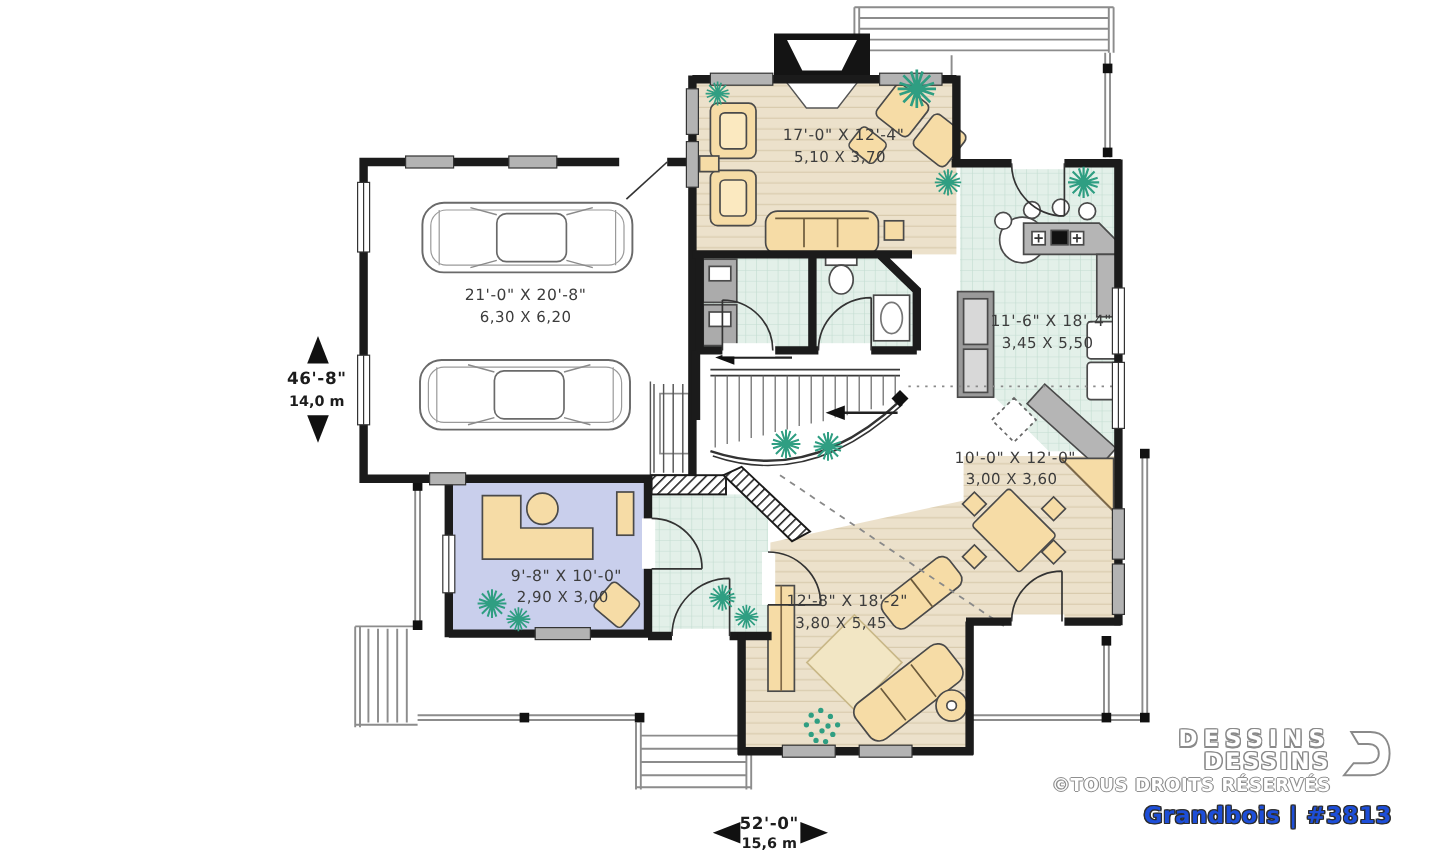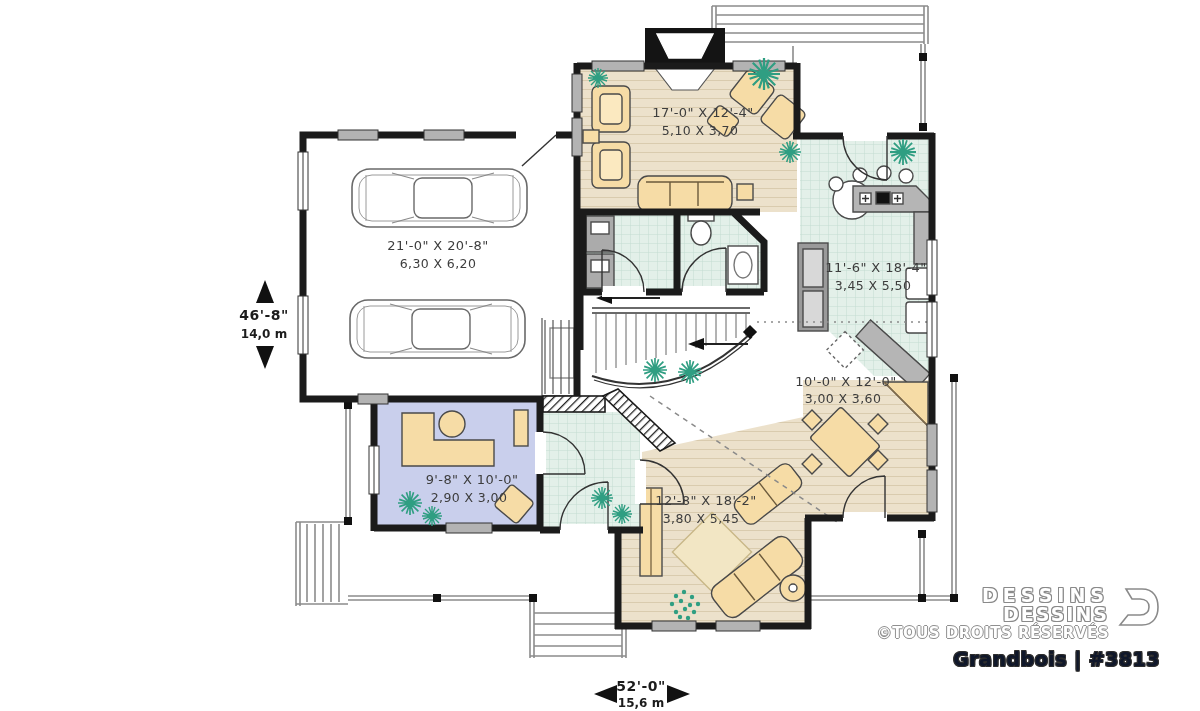--- a/index.html
+++ b/index.html
@@ -7,29 +7,29 @@
     --furniture:#f6dca6; --plant:#2f9e82; --wall:#1b1b1b; --counter:#b5b5b5; --rug:#f2e6c4;
   }
   html,body{margin:0;padding:0;background:#fff;}
   .canvas{position:relative;width:1200px;height:711px;background:#ffffff;overflow:hidden;
           font-family:"DejaVu Sans",sans-serif;}
   svg text{font-family:"DejaVu Sans",sans-serif;}
   .room-label{font-size:13px;fill:#3d3d3d;letter-spacing:.4px;}
   .room-metric{font-size:12.5px;fill:#3d3d3d;letter-spacing:.4px;}
   .dim-text{font-size:14px;font-weight:600;fill:#1c1c1c;letter-spacing:.5px;}
   .dim-metric{font-size:12px;font-weight:600;fill:#1c1c1c;}
-  .brand{position:absolute;right:40px;top:586px;text-align:right;color:#fff;}
+  .brand{position:absolute;right:40px;top:607px;text-align:right;color:#fff;}
   .brand-row{display:flex;align-items:flex-start;justify-content:flex-end;gap:7px;}
   .brand-name{line-height:1.0;}
   .brand-l1,.brand-l2{font-size:19px;font-weight:700;letter-spacing:5px;color:#fff;
     text-shadow:1px 0 #8a8a8a,-1px 0 #8a8a8a,0 1px #8a8a8a,0 -1px #8a8a8a,1px 1px #8a8a8a,-1px -1px #8a8a8a,1px -1px #8a8a8a,-1px 1px #8a8a8a;}
   .brand-l2{letter-spacing:2px;}
   .brand-rights{font-size:15px;font-weight:700;letter-spacing:.5px;margin-top:2px;color:#fff;
     text-shadow:1px 0 #8f8f8f,-1px 0 #8f8f8f,0 1px #8f8f8f,0 -1px #8f8f8f;}
-  .plan-label{margin-top:7px;font-size:19px;font-weight:700;letter-spacing:.5px;color:#0f172a;
+  .plan-label{margin-top:7px;font-size:19px;font-weight:700;letter-spacing:.5px;color:#1d4ed8;
     text-shadow:1px 0 #2e2e2e,-1px 0 #2e2e2e,0 1px #2e2e2e,0 -1px #2e2e2e,1px 1px #2e2e2e,-1px -1px #2e2e2e,1px -1px #2e2e2e,-1px 1px #2e2e2e;}
 </style>
 </head>
 <body>
 
 <div class="canvas">
 
 <svg width="1200" height="711" viewBox="0 0 1200 711">
   <defs>
     <pattern id="wood" width="8" height="9" patternUnits="userSpaceOnUse">

